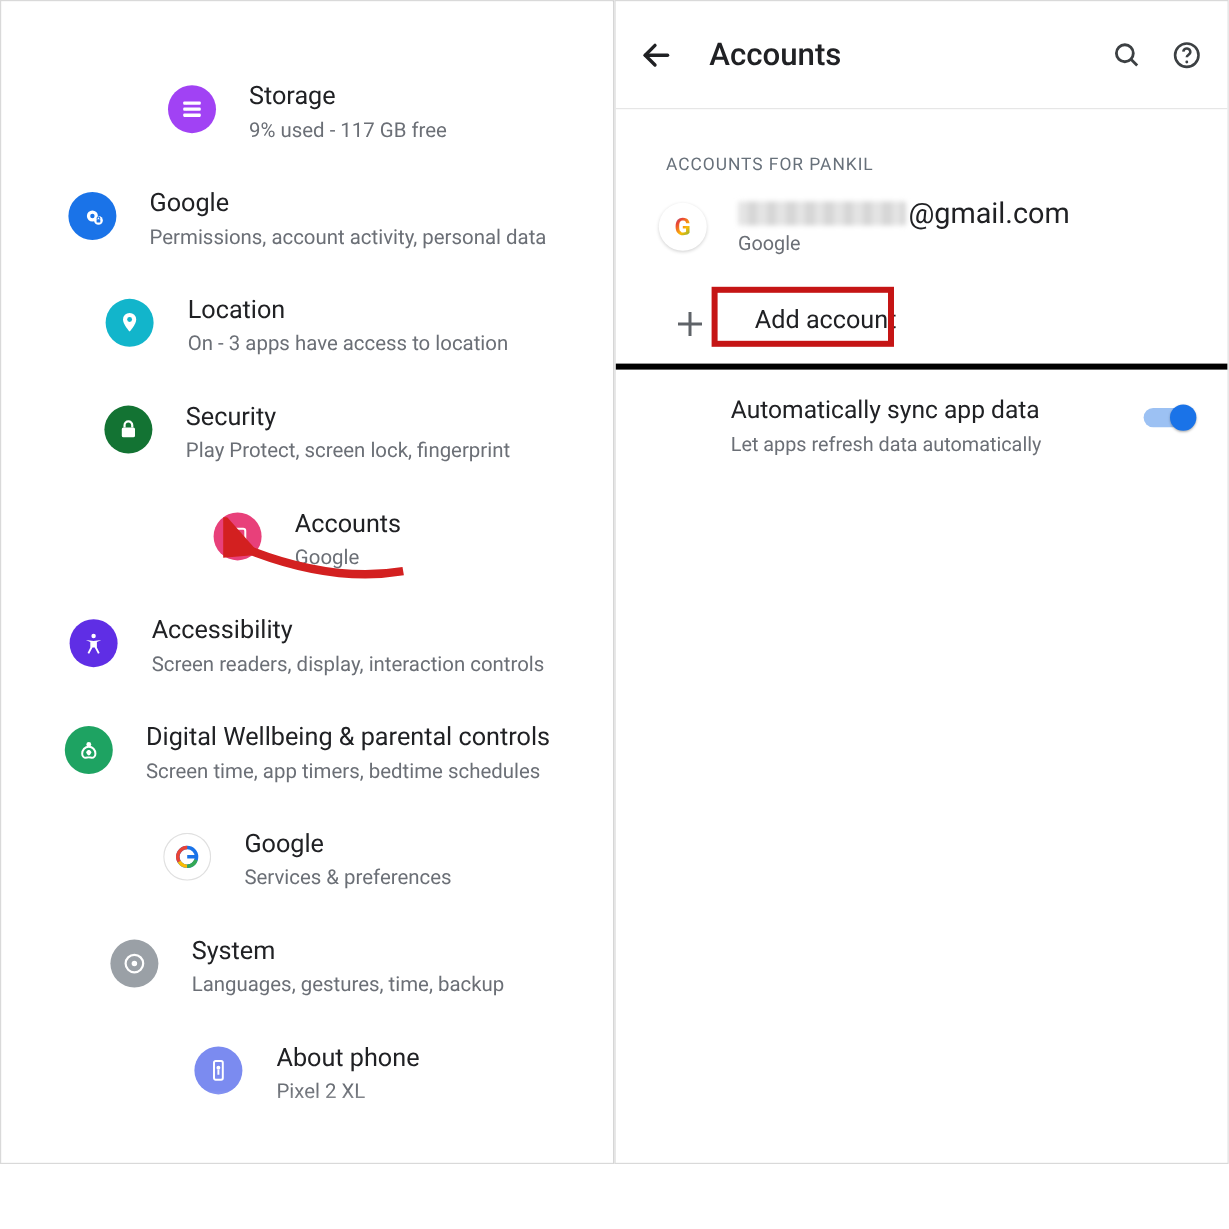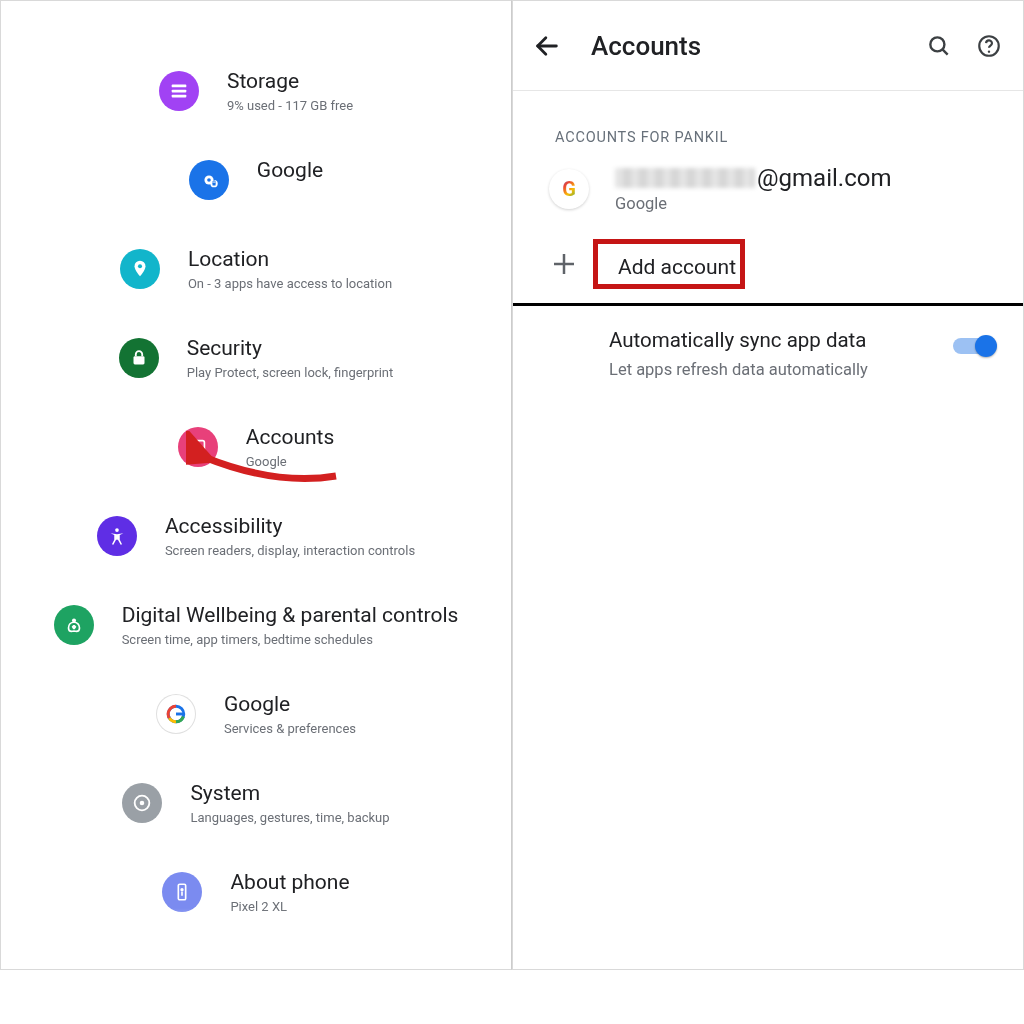--- a/index.html
+++ b/index.html
@@ -47,21 +47,21 @@
   }
   .icon-circle svg { width: 22px; height: 22px; }
   .item-text { flex: 1; min-width: 0; padding-top: 0px; }
   .item-title {
     font-size: 21px;
     color: #202124;
     line-height: 1.2;
     margin-bottom: 4px;
   }
   .item-subtitle {
-    font-size: 13px;
+    font-size: 17px;
     color: #6b6f76;
     line-height: 1.3;
   }
 
   .bottom-sep {
     height: 2px;
     background: #ebebeb;
     margin-top: 2px;
   }
   .tips-item {
@@ -139,23 +139,23 @@
     display:inline-block;
     width:140px; height:20px;
     background: repeating-linear-gradient(90deg,#e4e4e4 0 8px,#d6d6d6 8px 16px);
     filter: blur(2px);
     border-radius:2px;
     margin-right:2px;
   }
   .acct-prov { font-size:16.5px; color:#6b6f76; margin-top:2px; }
 
   .add-row {
-    display:flex; align-items:flex-start;
-    padding: 16px 20px 18px 33px;
-    border-bottom: 3px solid #000000;
+    display:flex; align-items:flex-end;
+    padding: 16px 20px 18px 44px;
+    border-bottom: 5px solid #000000;
     position:relative;
   }
   .plus-icon { width:36px; display:flex; justify-content:center; color:#5f6368; margin-right:26px; }
   .plus-icon svg { width:30px; height:30px; stroke:#5f6368; stroke-width:2; }
   .add-label { font-size:21px; color:#202124; padding:6px 10px; }
   .red-box {
     position:absolute;
     left: 80px;
     top: 6px;
     width: 152px;
@@ -213,20 +213,21 @@
         <svg viewBox="0 0 24 24" fill="#fff">
             <circle cx="12" cy="12" r="5"></circle>
             <circle cx="12" cy="12" r="2" fill="#1a73e8"></circle>
             <circle cx="17.5" cy="16" r="4" fill="#fff"></circle>
             <rect x="15.8" y="15" width="3.4" height="3" rx="0.6" fill="#1a73e8"></rect>
             <path d="M16.3 15v-1a1.2 1.2 0 012.4 0v1" stroke="#1a73e8" stroke-width="1" fill="none"></path>
           </svg>
       </div>
       <div class="item-text">
         <div class="item-title">Google</div>
+        <div class="item-subtitle">Permissions, account activity, personal data</div>
       </div>
     </div>
 
     <div class="settings-item">
       <div class="icon-circle" style="background:#12b5cb">
         <svg viewBox="0 0 24 24" fill="#fff">
             <path d="M12 3a6 6 0 00-6 6c0 4.5 6 11 6 11s6-6.5 6-11a6 6 0 00-6-6z"></path>
             <circle cx="12" cy="9" r="2.2" fill="#12b5cb"></circle>
           </svg>
       </div>

